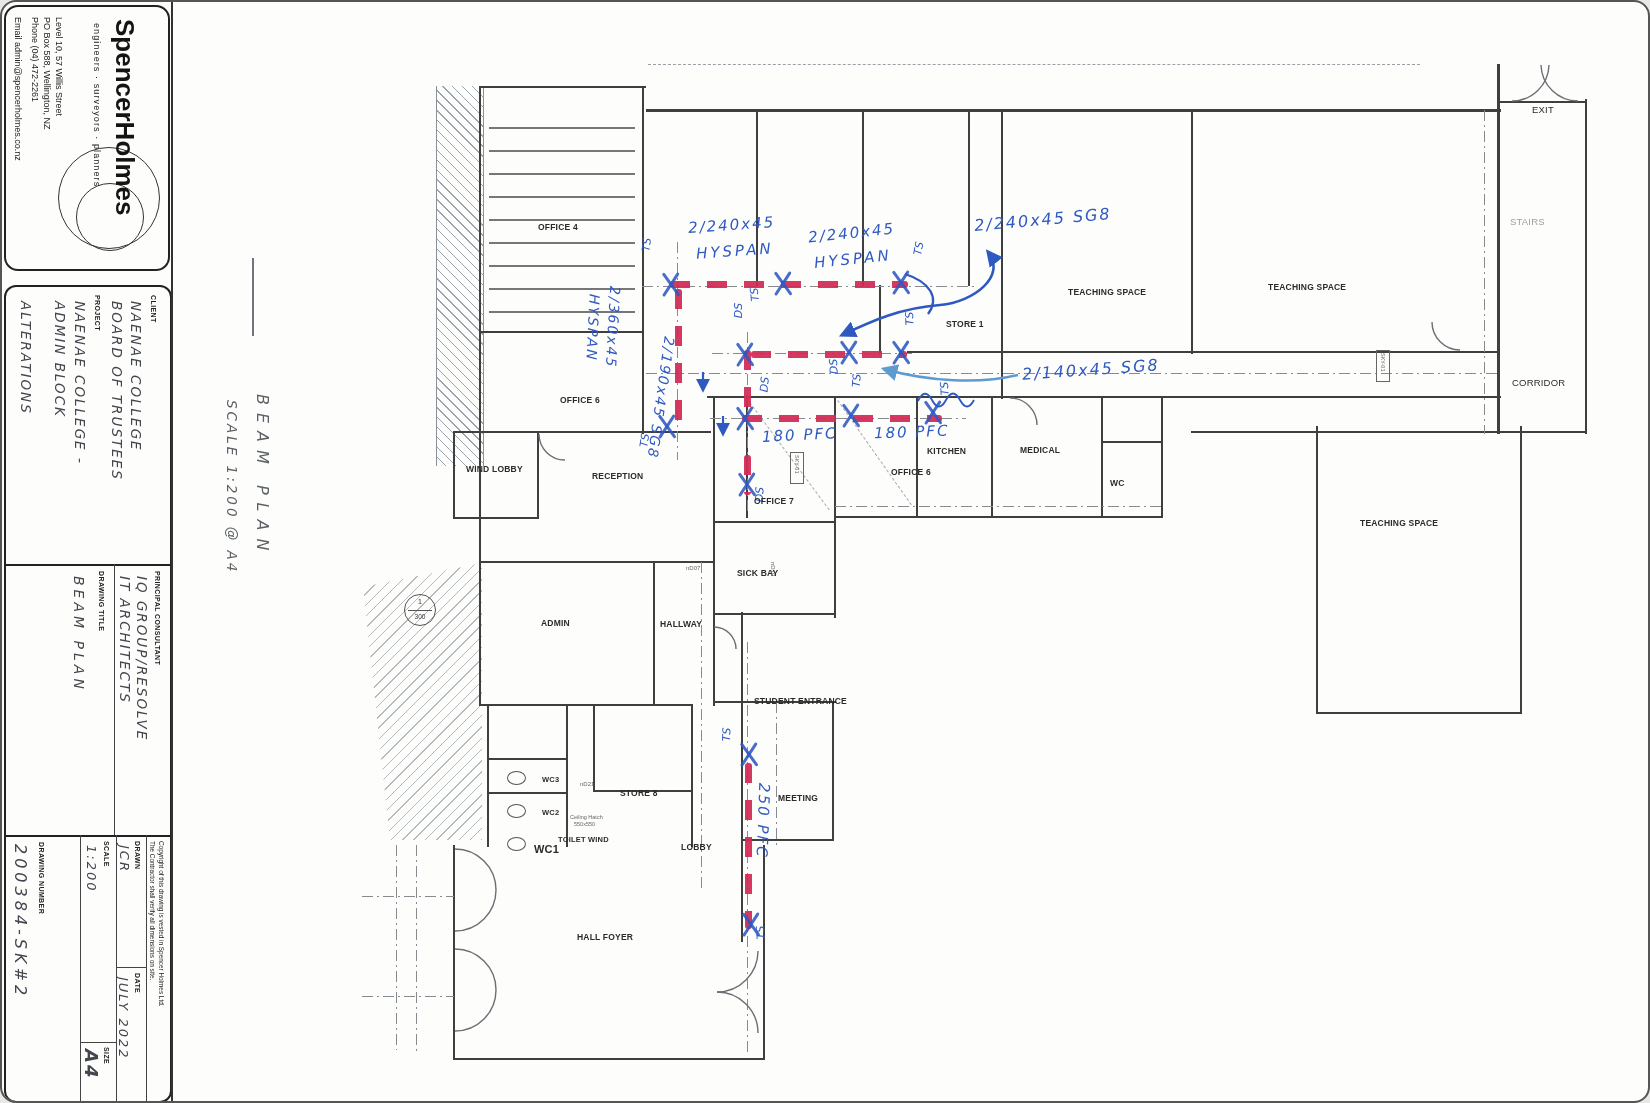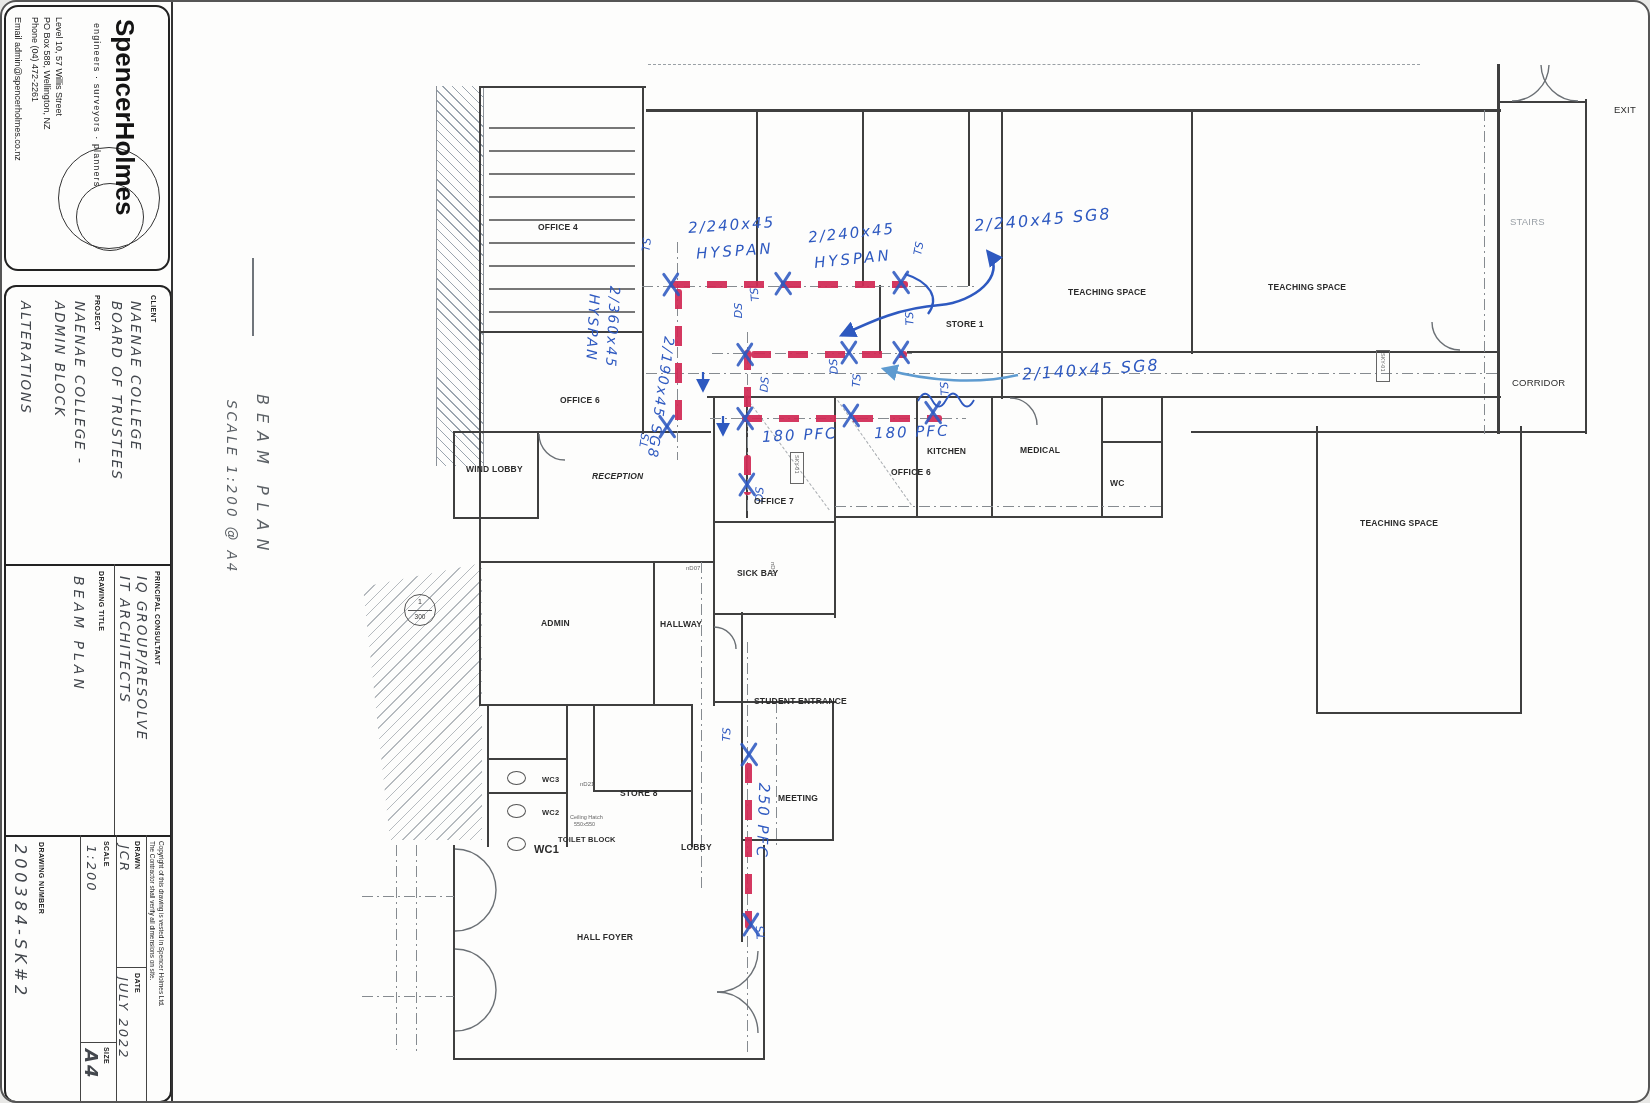--- a/index.html
+++ b/index.html
@@ -319,44 +319,44 @@
     <div class="vrl hwb" style="left:584px;top:292px;font-size:14px;letter-spacing:2px;transform:rotate(3deg);">HYSPAN</div>
     <div class="vrl hwb" style="left:652px;top:334px;font-size:14px;letter-spacing:2px;transform:rotate(8deg);">2/190x45 SG8</div>
     <div class="hwb" style="left:760px;top:424px;font-size:15px;letter-spacing:2px;transform:rotate(-3deg);">180 PFC</div>
     <div class="hwb" style="left:872px;top:421px;font-size:15px;letter-spacing:2px;transform:rotate(-2deg);">180 PFC</div>
     <div class="hwb" style="left:1020px;top:358px;font-size:16px;letter-spacing:2px;transform:rotate(-4deg);">2/140x45 SG8</div>
     <div class="vrl hwb" style="left:753px;top:781px;font-size:15px;letter-spacing:2px;transform:rotate(2deg);">250 PFC</div>
 
     <div class="lbl" style="left:536px;top:220px;">OFFICE 4</div>
     <div class="lbl" style="left:558px;top:393px;">OFFICE 6</div>
     <div class="lbl" style="left:464px;top:462px;">WIND LOBBY</div>
-    <div class="lbl" style="left:590px;top:469px;font-style:italic;">RECEPTION</div>
+    <div class="lbl" style="left:590px;top:469px;">RECEPTION</div>
     <div class="lbl" style="left:539px;top:616px;text-align:right;">ADMIN</div>
     <div class="lbl" style="left:658px;top:617px;">HALLWAY</div>
     <div class="lbl" style="left:735px;top:566px;">SICK BAY</div>
     <div class="lbl" style="left:752px;top:694px;">STUDENT ENTRANCE</div>
     <div class="lbl" style="left:776px;top:791px;">MEETING</div>
     <div class="lbl" style="left:618px;top:786px;">STORE 8</div>
-    <div class="lbl" style="left:556px;top:833px;font-size:7.5px;">TOILET BLOCK</div>
+    <div class="lbl" style="left:556px;top:833px;font-size:7.5px;">TOILET WIND</div>
     <div class="lbl" style="left:663px;top:840px;margin-left:16px;">LOBBY</div>
     <div class="lbl" style="left:532px;top:841px;font-size:11px;">WC1</div>
     <div class="lbl" style="left:540px;top:806px;font-size:7.5px;">WC2</div>
     <div class="lbl" style="left:540px;top:773px;font-size:7.5px;">WC3</div>
     <div class="lbl" style="left:575px;top:930px;">HALL FOYER</div>
     <div class="lbl" style="left:752px;top:494px;">OFFICE 7</div>
     <div class="lbl" style="left:889px;top:465px;">OFFICE 6</div>
     <div class="lbl" style="left:925px;top:444px;">KITCHEN</div>
     <div class="lbl" style="left:1018px;top:443px;">MEDICAL</div>
     <div class="lbl" style="left:1108px;top:476px;">WC</div>
     <div class="lbl" style="left:944px;top:317px;">STORE 1</div>
     <div class="lbl" style="left:1066px;top:285px;">TEACHING SPACE</div>
     <div class="lbl" style="left:1266px;top:280px;">TEACHING SPACE</div>
     <div class="lbl" style="left:1358px;top:516px;">TEACHING SPACE</div>
     <div class="lbl" style="left:1510px;top:375px;font-size:9.5px;font-weight:normal;">CORRIDOR</div>
-    <div class="lbl" style="left:1612px;top:102px;font-size:9.5px;font-weight:normal;">EXIT</div>
+    <div class="lbl" style="left:1530px;top:102px;font-size:9.5px;font-weight:normal;">EXIT</div>
     <div class="lbl" style="left:1508px;top:214px;font-size:9.5px;font-weight:normal;color:#9aa0a6;">STAIRS</div>
 
     <div class="tiny" style="left:684px;top:563px;font-size:6px;">nD07</div>
     <div class="vrl tiny" style="left:768px;top:560px;font-size:6px;">nD10</div>
     <div class="tiny" style="left:578px;top:779px;font-size:6px;">nD21</div>
     <div class="tiny" style="left:568px;top:812px;">Ceiling Hatch</div>
     <div class="tiny" style="left:572px;top:819px;">550x550</div>
   </div>
 </div>
 

